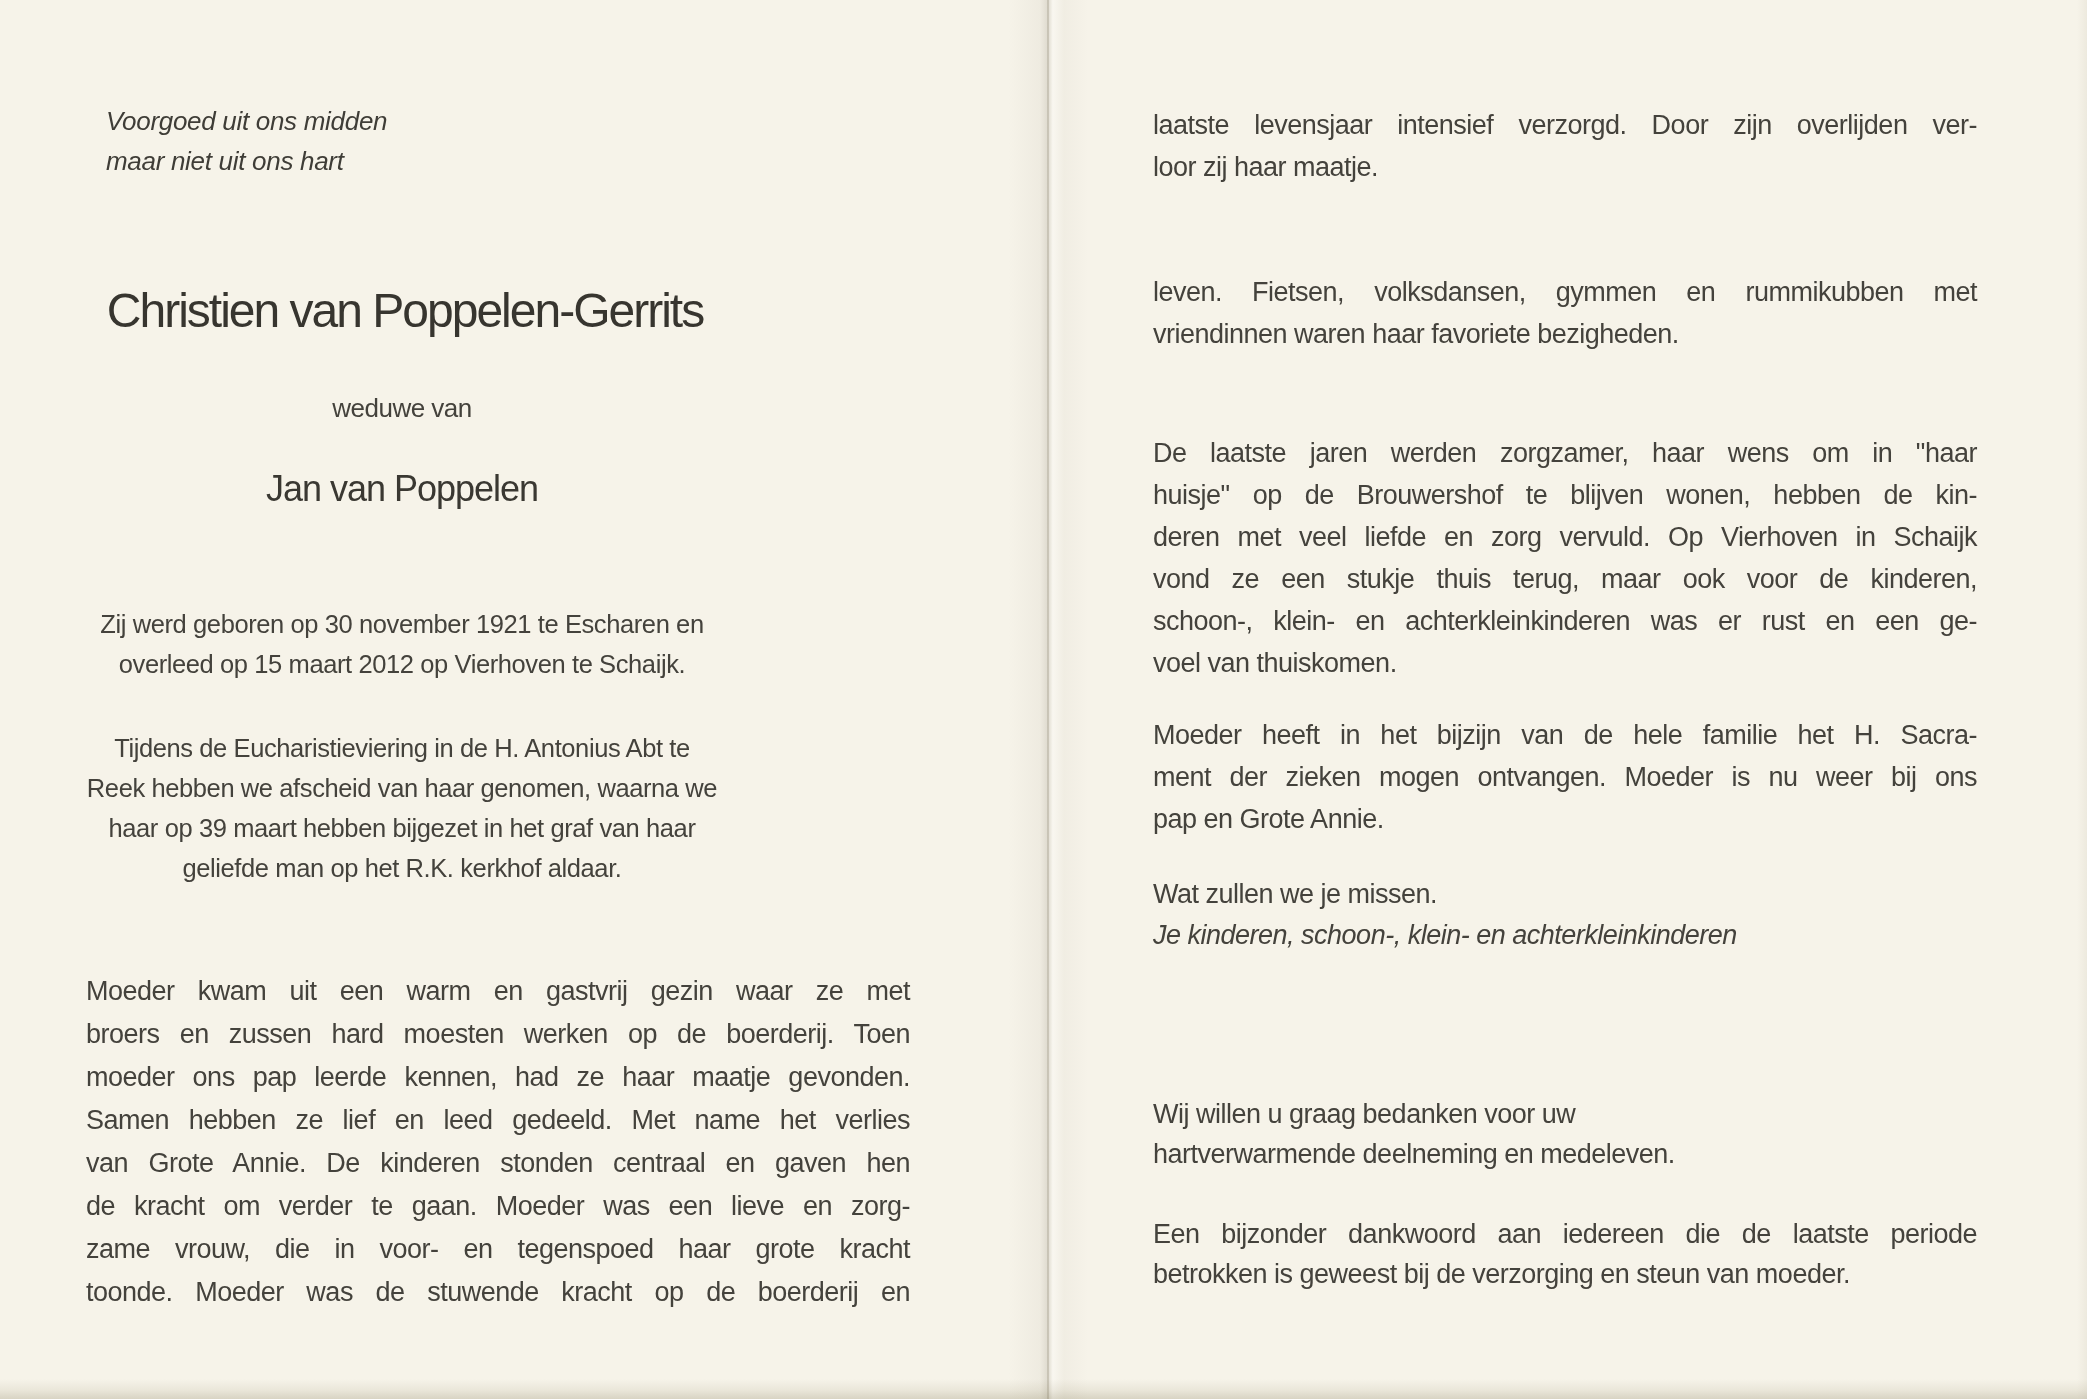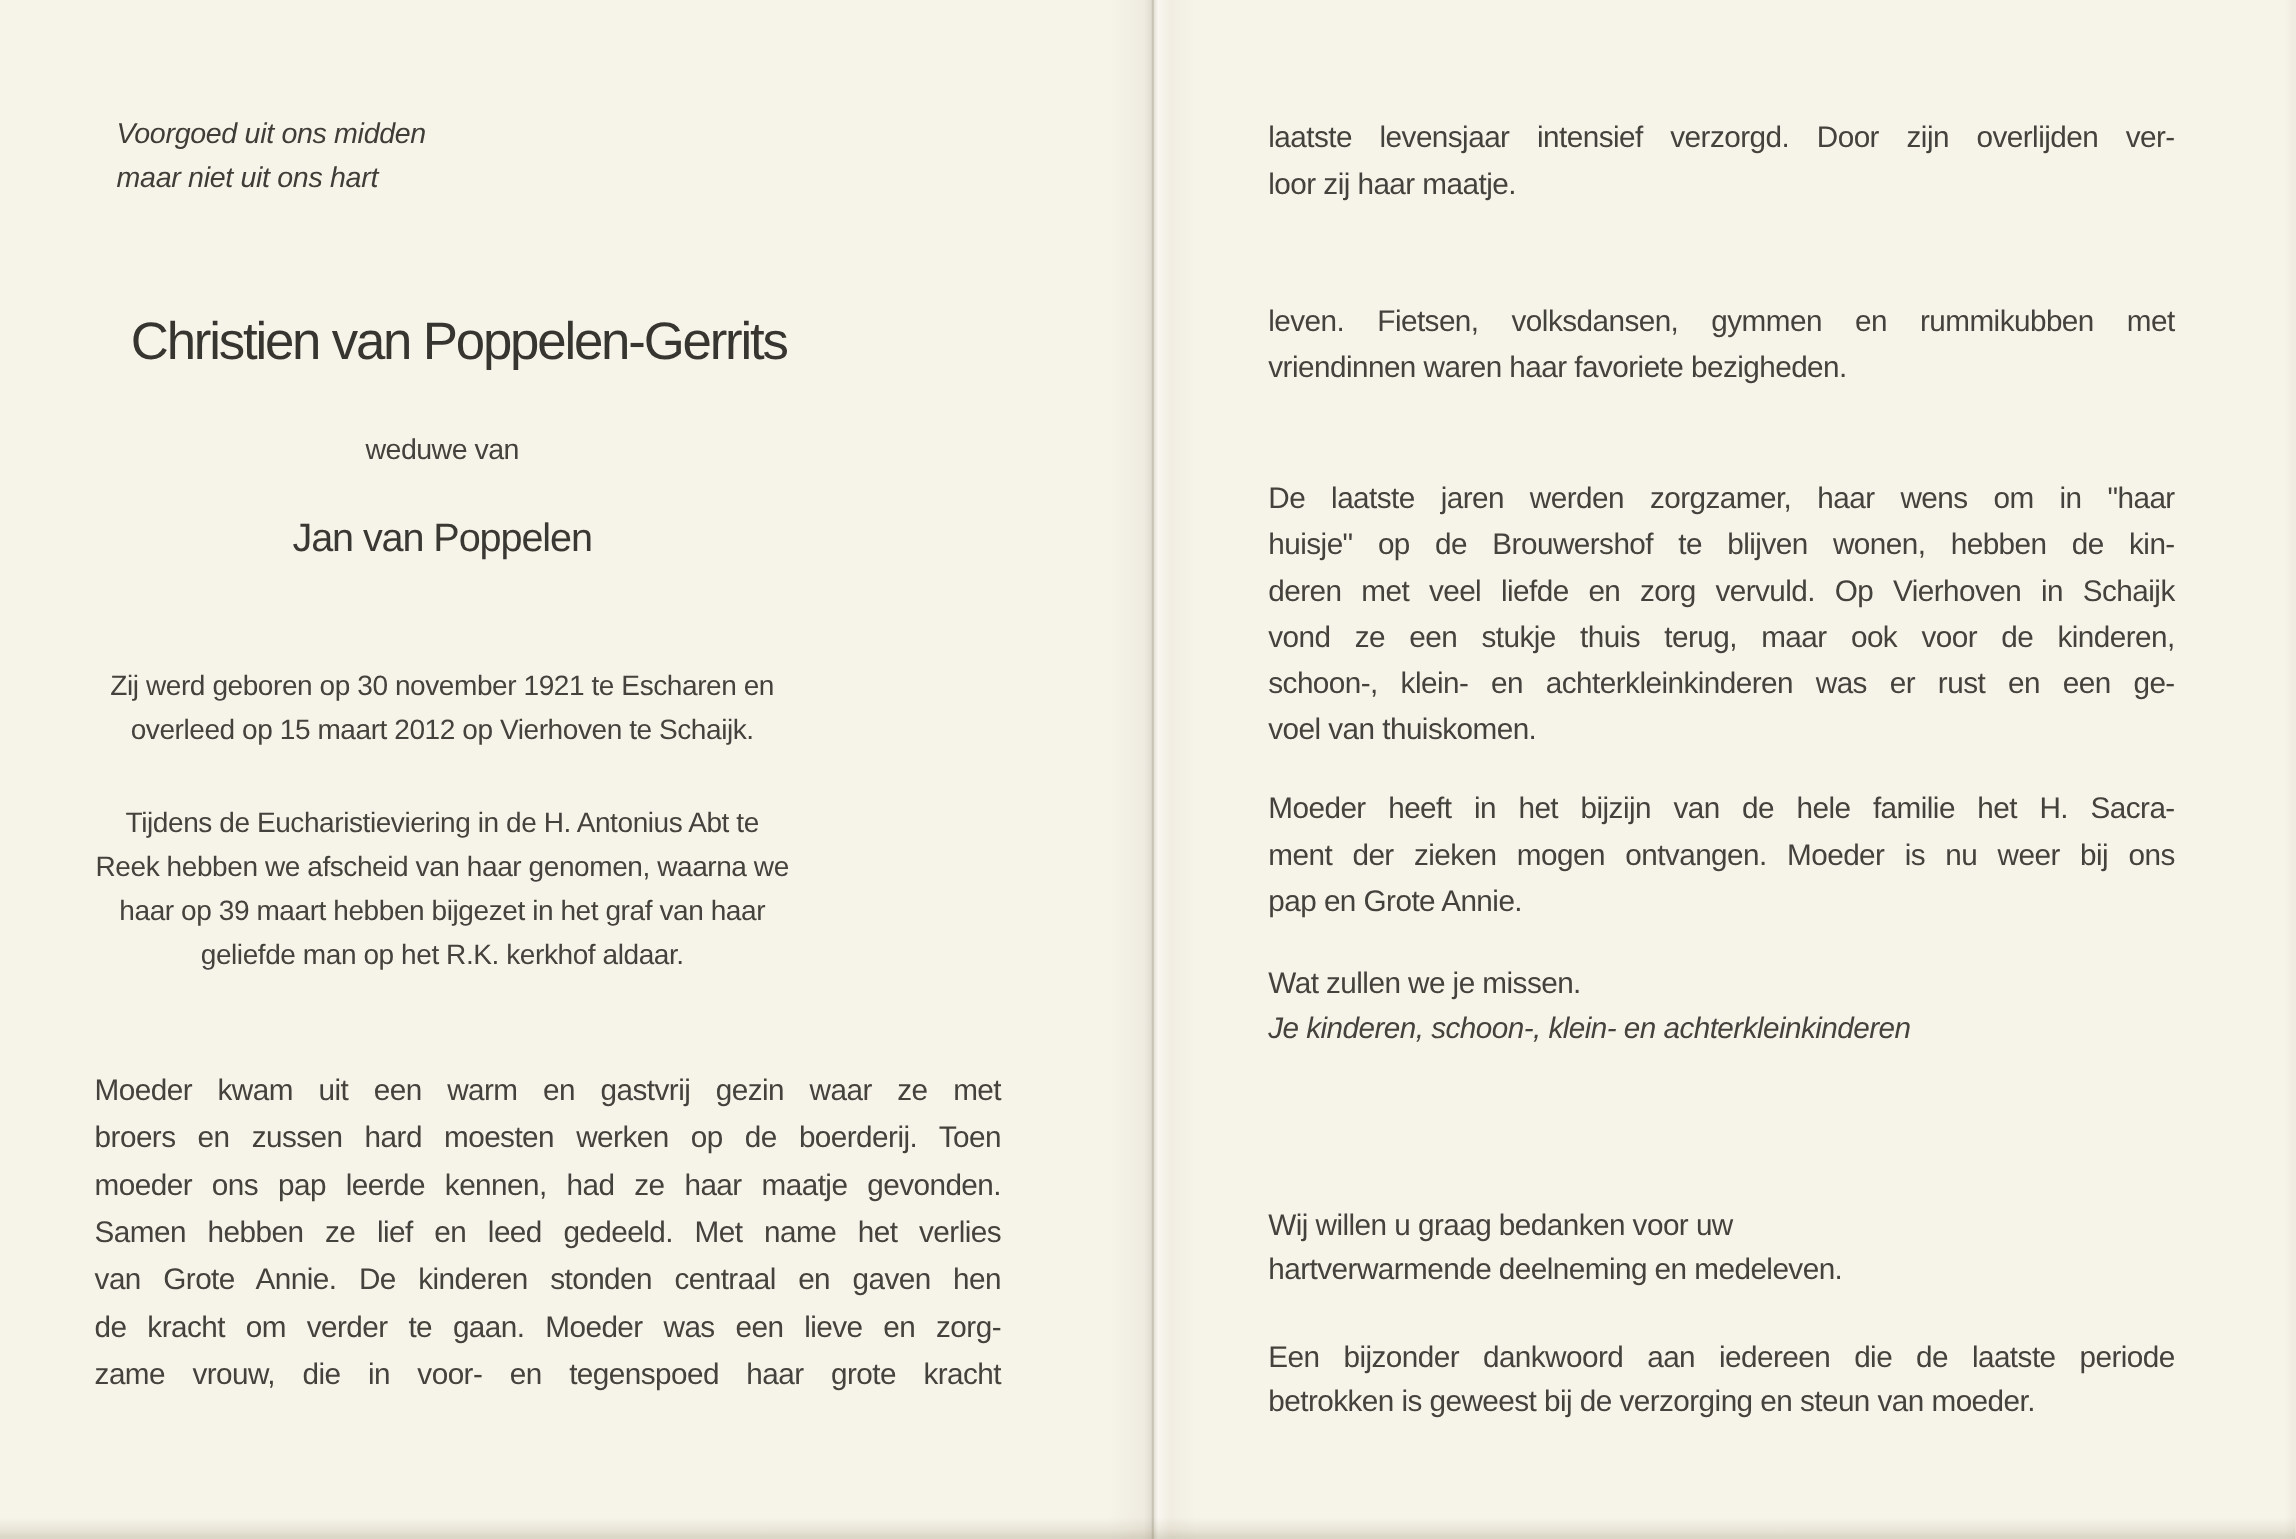--- a/index.html
+++ b/index.html
@@ -55,21 +55,20 @@
     font-size: 26px; line-height: 40px;
     letter-spacing: -0.3px;
     color: #3f3d37;
   }
   .title {
     left: 0px; top: 283px; width: 810px;
     text-align: center;
     font-size: 48px; letter-spacing: -2px;
     color: #37352f;
     white-space: nowrap;
-    padding-left: 12px;
   }
   .relation {
     left: 52px; top: 393px; width: 700px;
     text-align: center;
     font-size: 26px; letter-spacing: -0.5px;
   }
   .spouse {
     left: 52px; top: 468px; width: 700px;
     text-align: center;
     font-size: 36px; letter-spacing: -1px;
@@ -131,20 +130,21 @@
       </div>
 
     <div class="block story">
         <div class="tline just">Moeder kwam uit een warm en gastvrij gezin waar ze met</div>
         <div class="tline just">broers en zussen hard moesten werken op de boerderij. Toen</div>
         <div class="tline just">moeder ons pap leerde kennen, had ze haar maatje gevonden.</div>
         <div class="tline just">Samen hebben ze lief en leed gedeeld. Met name het verlies</div>
         <div class="tline just">van Grote Annie. De kinderen stonden centraal en gaven hen</div>
         <div class="tline just">de kracht om verder te gaan. Moeder was een lieve en zorg-</div>
         <div class="tline just">zame vrouw, die in voor- en tegenspoed haar grote kracht</div>
+        <div class="tline just">toonde. Moeder was de stuwende kracht op de boerderij en</div>
       </div>
   </div>
 
   <div>
     <div class="block rcol p1">
         <div class="tline just">laatste levensjaar intensief verzorgd. Door zijn overlijden ver-</div>
         <div class="tline">loor zij haar maatje.</div>
       </div>
 
     <div class="block rcol p2">

